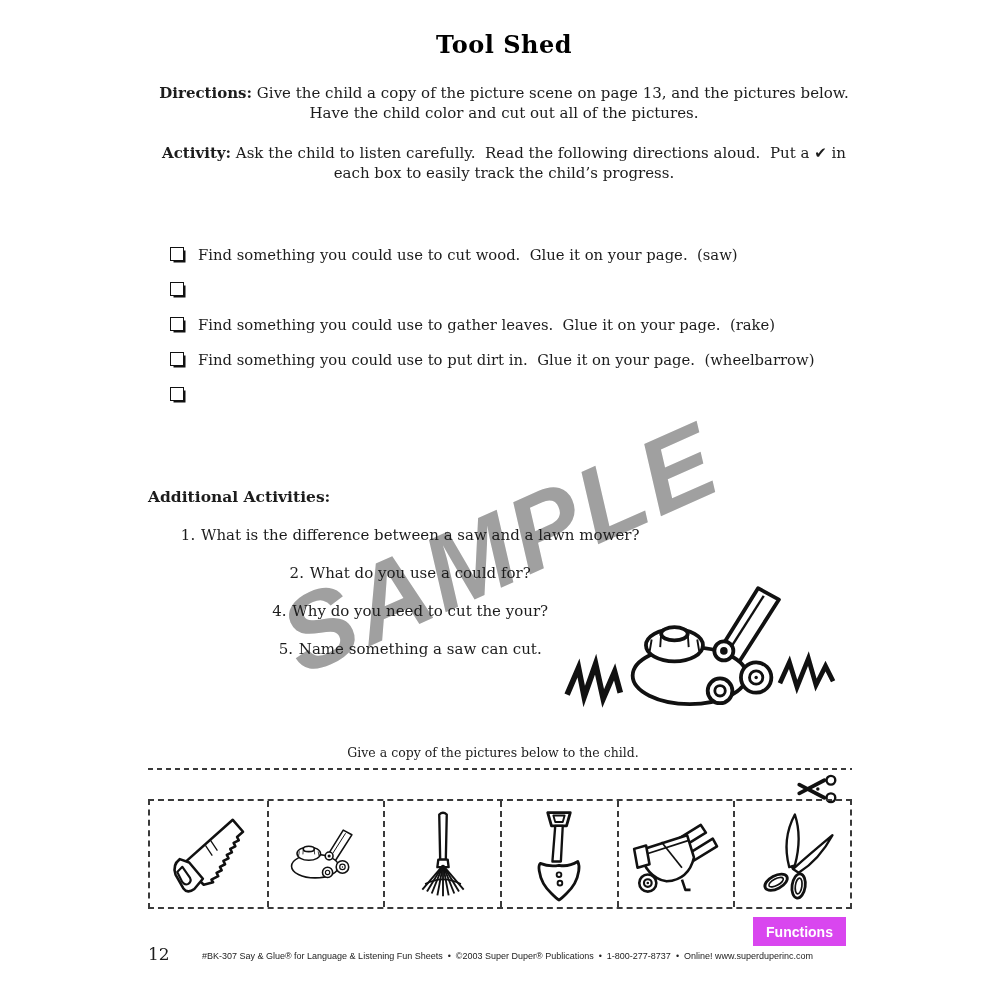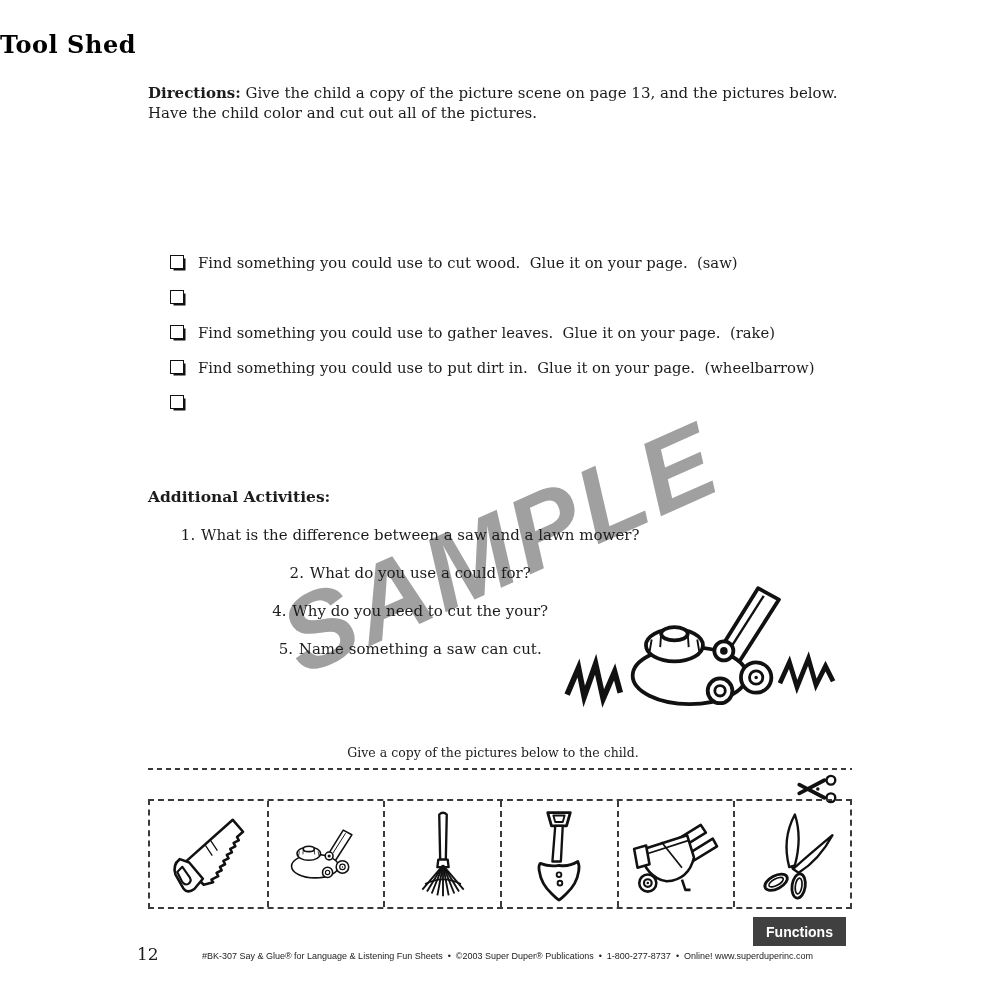--- a/index.html
+++ b/index.html
@@ -2,51 +2,51 @@
 <html><head>
 <meta charset="utf-8">
 <style>
   html,body{margin:0;padding:0;background:#fff;}
   .page{position:relative;width:1000px;height:1000px;background:#ffffff;overflow:hidden;
         font-family:"DejaVu Serif", serif;color:#1c1c1c;}
   .watermark{position:absolute;left:500px;top:548px;z-index:0;
     transform:translate(-50%,-50%) rotate(-24deg);
     font-family:"Liberation Sans", sans-serif;font-style:italic;font-weight:700;
     font-size:106px;letter-spacing:4px;color:#a0a0a0;white-space:pre;}
-  .title{position:absolute;top:30px;left:0;right:0;
+  .title{position:absolute;top:30px;left:8px;right:0;text-align:center;
     font-size:24px;font-weight:bold;color:#000;letter-spacing:.5px;}
   .para{position:absolute;left:148px;width:712px;font-size:15px;line-height:20px;
-    white-space:pre-wrap;}
+    white-space:pre-wrap;text-align:center;}
   .para b{font-weight:bold;}
   .p-directions{top:83px;}
   .p-activity{top:143px;}
-  .checklist{position:absolute;left:170px;top:252px;}
+  .checklist{position:absolute;left:170px;top:244px;}
   .check-row{white-space:pre;font-size:14.8px;line-height:21px;margin-bottom:14px;}
   .cbox{display:inline-block;width:12px;height:12px;border:1.7px solid #111;background:#fff;
     box-shadow:2.5px 2.5px 0 -1px #111;margin-right:14px;vertical-align:-1px;}
   .ctext{white-space:pre;}
   .addl-head{position:absolute;left:148px;top:487px;width:590px;
     font-weight:bold;font-size:15.5px;}
   .addl-list{position:absolute;left:175px;top:524px;text-align:center;}
   .addl-row{white-space:pre;font-size:15px;line-height:22px;margin-bottom:16px;}
   .addl-num{display:inline-block;width:26px;}
   .mower-illus{position:absolute;left:558px;top:573px;width:288px;height:152px;}
   .cut-caption{position:absolute;top:745px;left:0;right:14px;text-align:center;font-size:12.5px;}
   .cut-line{position:absolute;left:148px;top:768px;width:704px;height:2px;
     background:repeating-linear-gradient(90deg,#3a3a3a 0 5px,transparent 5px 9px);}
   .scissors{position:absolute;left:796px;top:774px;width:48px;height:30px;}
   .pic-row{position:absolute;left:148px;top:799px;width:704px;height:110px;box-sizing:border-box;
     border:2px dashed #3a3a3a;display:grid;grid-template-columns:repeat(6,1fr);}
   .pcell{display:flex;align-items:center;justify-content:center;}
   .pcell + .pcell{border-left:2px dashed #3a3a3a;}
   .pcell svg{width:94px;height:96px;}
-  .fn-badge{position:absolute;left:753px;top:917px;width:93px;height:29px;background:#404040;
+  .fn-badge{position:absolute;left:753px;top:917px;width:93px;height:29px;background:#d946ef;
     color:#fff;font-family:"Liberation Sans", sans-serif;font-weight:bold;font-size:14px;
     display:flex;align-items:center;justify-content:center;}
-  .page-num{position:absolute;left:137px;top:944px;font-size:17px;}
+  .page-num{position:absolute;left:148px;top:944px;font-size:17px;}
   .footer-text{position:absolute;left:15px;right:0;top:951px;text-align:center;
     font-family:"Liberation Sans", sans-serif;font-size:9px;color:#222;white-space:pre;}
   .defs{position:absolute;width:0;height:0;overflow:hidden;}
 </style>
 </head>
 <body>
 
 <svg class="defs" xmlns="http://www.w3.org/2000/svg" aria-hidden="true">
   <defs>
     <symbol id="sym-saw" viewBox="0 0 110 100">
@@ -131,20 +131,21 @@
 </svg>
 
 <div class="page">
 
   <div class="watermark">SAMPLE</div>
 
   <div class="title">Tool Shed</div>
 
   <div class="para p-directions"><b>Directions:</b><span> Give the child a copy of the picture scene on page 13, and the pictures below. Have the child color and cut out all of the pictures.</span></div>
 
+  <div class="para p-activity"><b>Activity:</b><span> Ask the child to listen carefully.  Read the following directions aloud.  Put a ✔ in each box to easily track the child’s progress.</span></div>
 
   <div class="checklist">
     <div class="check-row"><span class="cbox"></span><span class="ctext">Find something you could use to cut wood.  Glue it on your page.  (saw)</span></div>
     <div class="check-row"><span class="cbox"></span></div>
     <div class="check-row"><span class="cbox"></span><span class="ctext">Find something you could use to gather leaves.  Glue it on your page.  (rake)</span></div>
     <div class="check-row"><span class="cbox"></span><span class="ctext">Find something you could use to put dirt in.  Glue it on your page.  (wheelbarrow)</span></div>
     <div class="check-row"><span class="cbox"></span></div>
   </div>
 
   <div class="addl-head">Additional Activities:</div>

